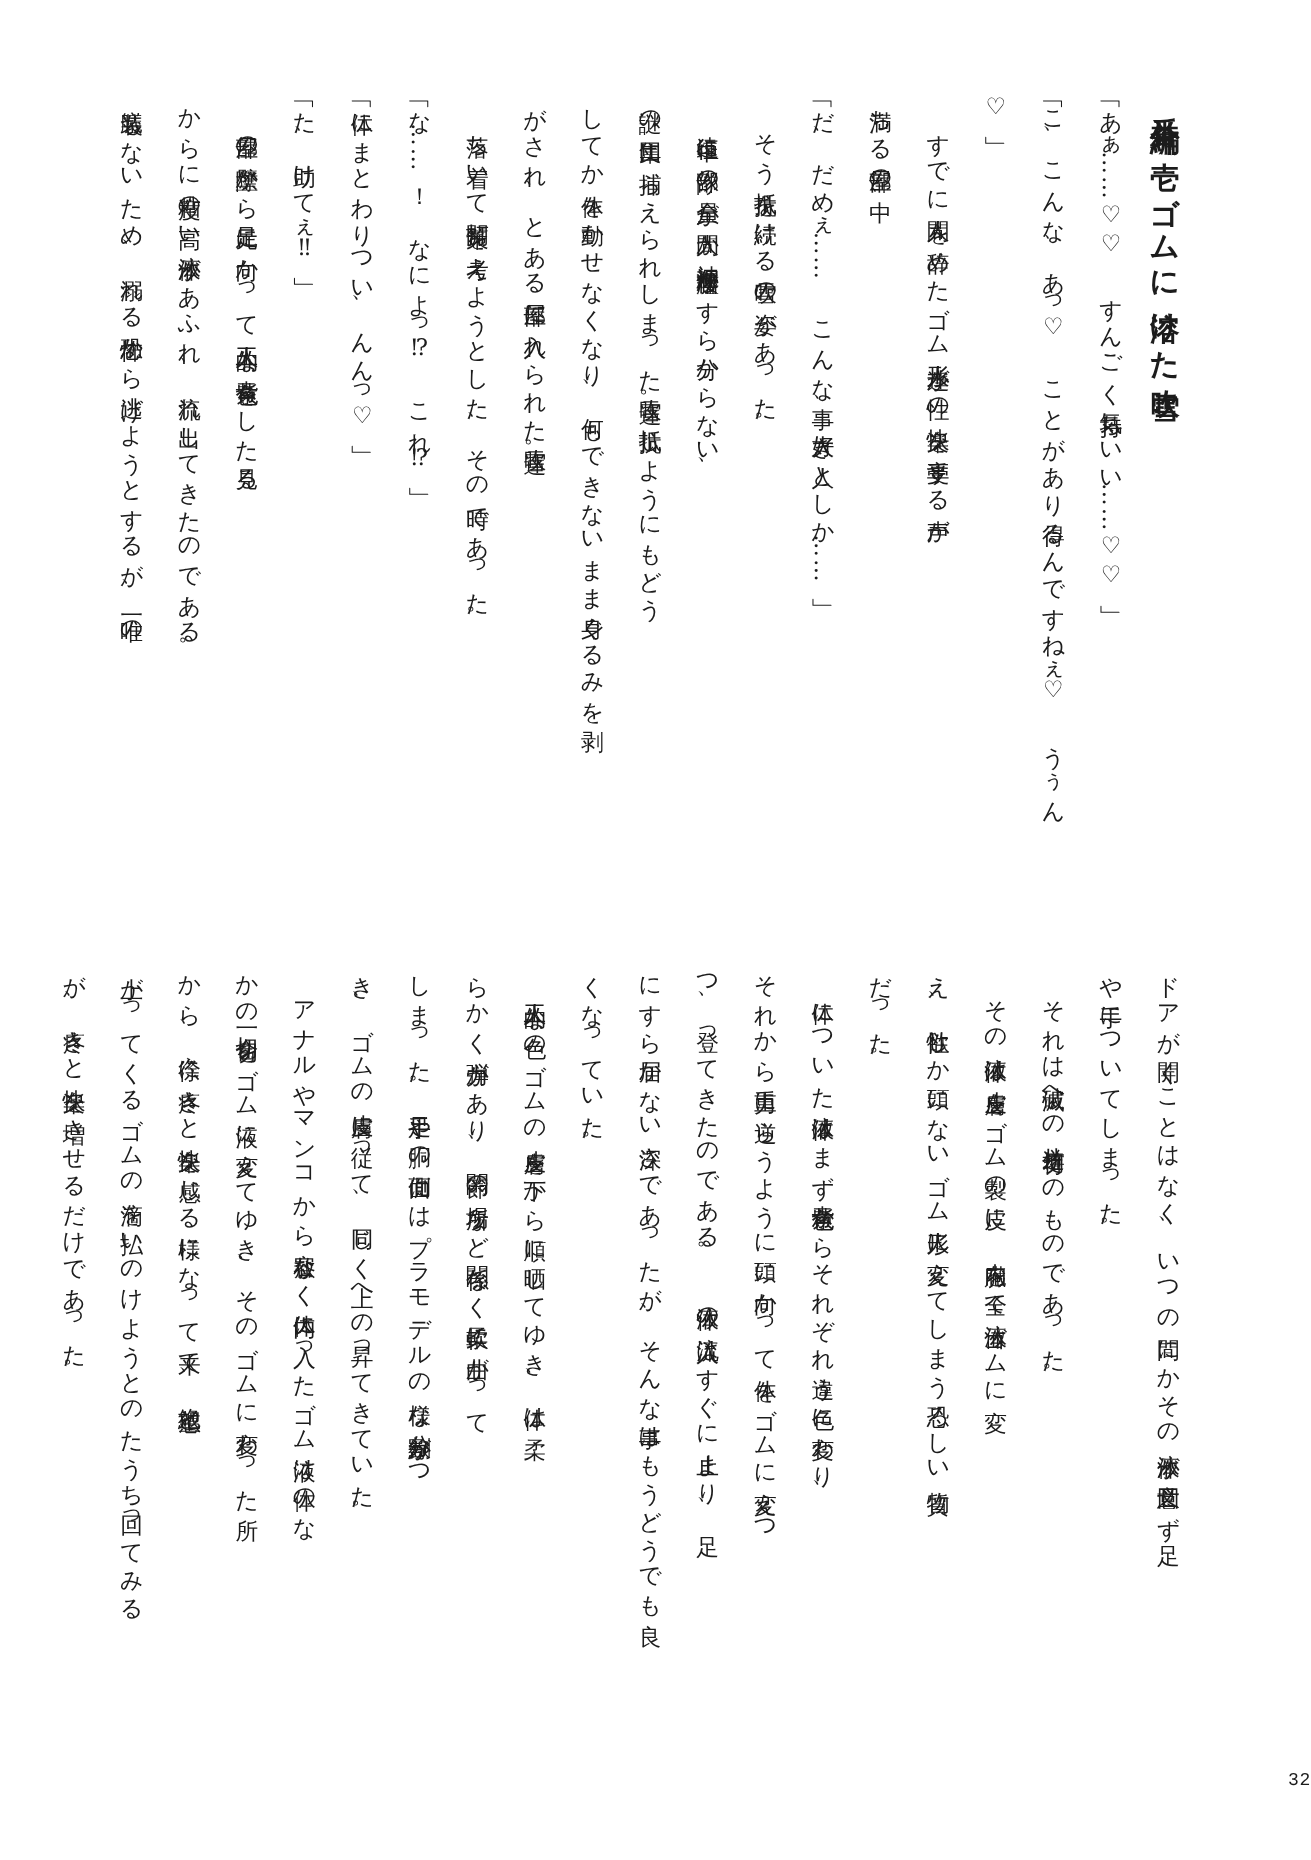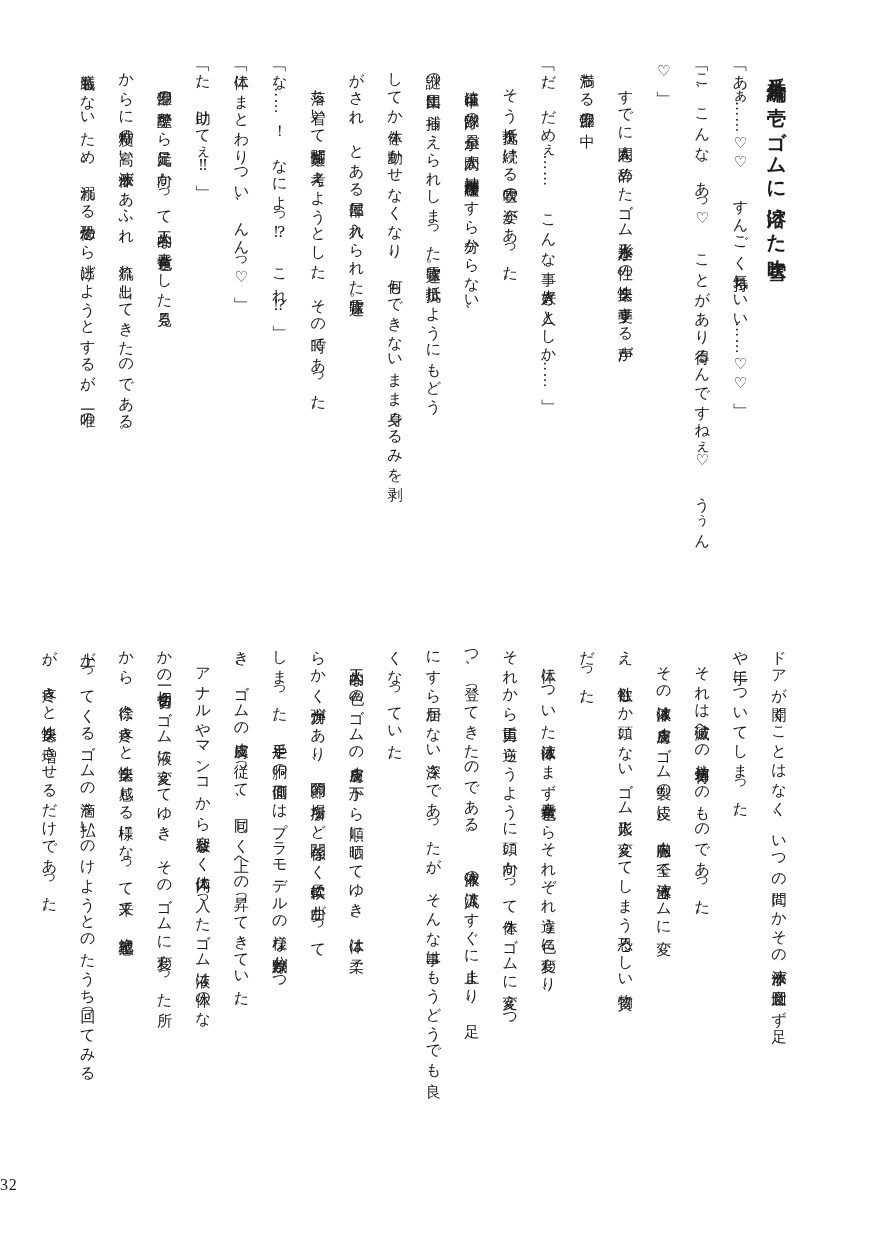--- a/index.html
+++ b/index.html
@@ -43,23 +43,23 @@
     font-weight: 700;
     letter-spacing: 0.14em;
   }
 
   
   .folio {
     position: absolute;
     left: 0;
     right: 0;
     bottom: 46px;
-    text-align: left;
-    font-size: 16px;
-    font-family: Liberation Serif, serif;
+    text-align: right;
+    font-size: 12px;
+    font-family: Liberation Mono, monospace;
     color: #1c1c1c;
     letter-spacing: 0.04em;
   }
 </style>
 </head>
 <body>
 
 <div class="page">
 
   <div id="top-columns">

